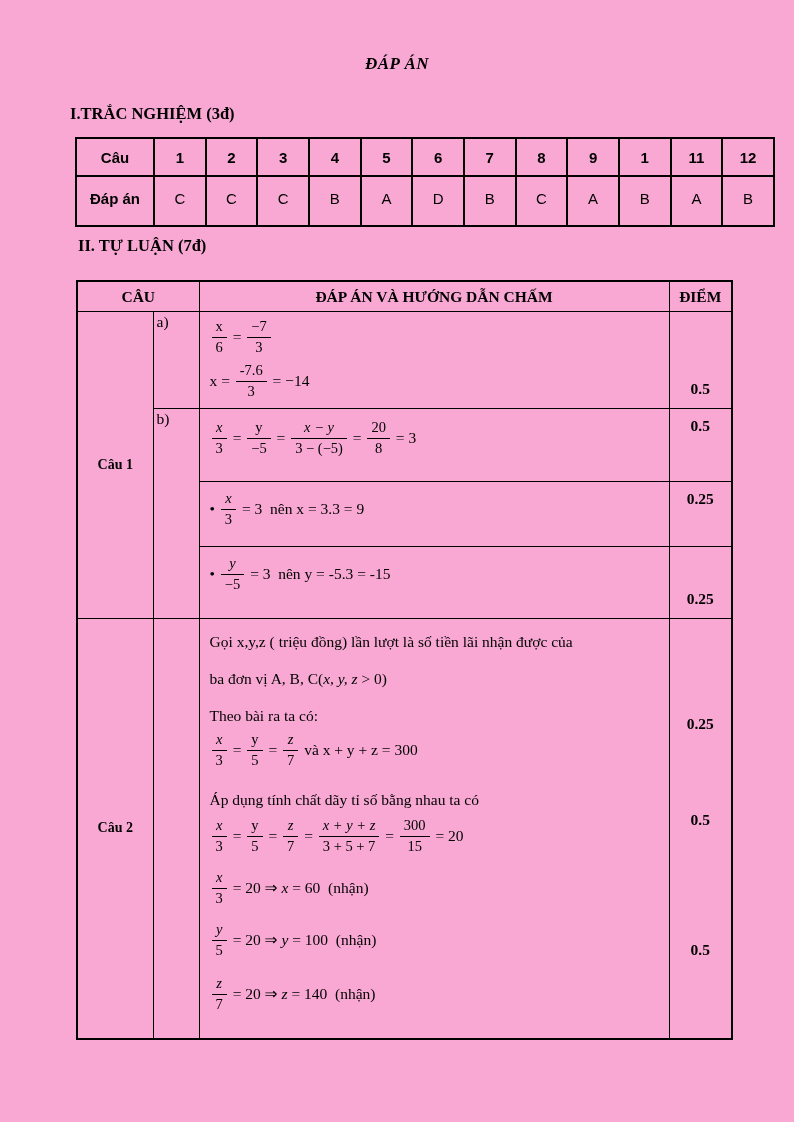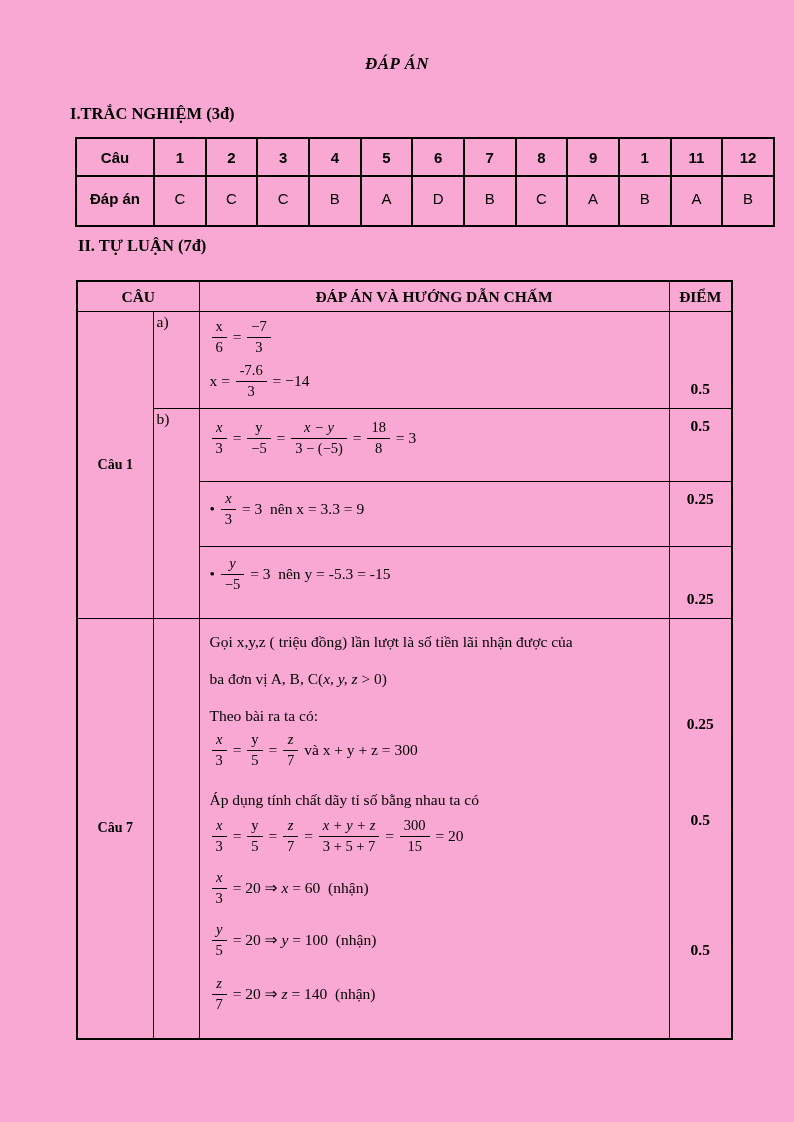--- a/index.html
+++ b/index.html
@@ -140,21 +140,21 @@
       <tr style="height:73px">
         <td rowspan="3" class="part">b)</td>
         <td class="content">
           <div class="eq" style="margin-top:6px">
               <span class="fr"><span class="fn it">x</span><span class="fd">3</span></span>
               <span> = </span>
               <span class="fr"><span class="fn">y</span><span class="fd">−5</span></span>
               <span> = </span>
               <span class="fr"><span class="fn it">x − y</span><span class="fd">3 − (−5)</span></span>
               <span> = </span>
-              <span class="fr"><span class="fn">18</span><span class="fd">8</span></span>
+              <span class="fr"><span class="fn">20</span><span class="fd">8</span></span>
               <span> = 3</span>
             </div>
         </td>
         <td class="score st">0.5</td>
       </tr>
 
       <tr style="height:65px">
         <td class="content">
           <div class="eq" style="margin-top:4px">
               <span>• </span>
@@ -170,21 +170,21 @@
           <div class="eq" style="margin-top:4px">
               <span>• </span>
               <span class="fr"><span class="fn it">y</span><span class="fd">−5</span></span>
               <span> = 3  nên y = -5.3 = -15</span>
             </div>
         </td>
         <td class="score sb">0.25</td>
       </tr>
 
       <tr style="height:420px">
-        <td class="cau-label">Câu 7</td>
+        <td class="cau-label">Câu 2</td>
         <td class="part"></td>
         <td class="content c2c">
           <div class="tline l1">Gọi x,y,z ( triệu đồng) lần lượt là số tiền lãi nhận được của</div>
           <div class="tline l2"><span>ba đơn vị A, B, C(</span><span class="it">x, y, z</span><span> &gt; 0)</span></div>
           <div class="tline l3">Theo bài ra ta có:</div>
           <div class="eq e4">
               <span class="fr"><span class="fn it">x</span><span class="fd">3</span></span>
               <span> = </span>
               <span class="fr"><span class="fn">y</span><span class="fd">5</span></span>
               <span> = </span>

